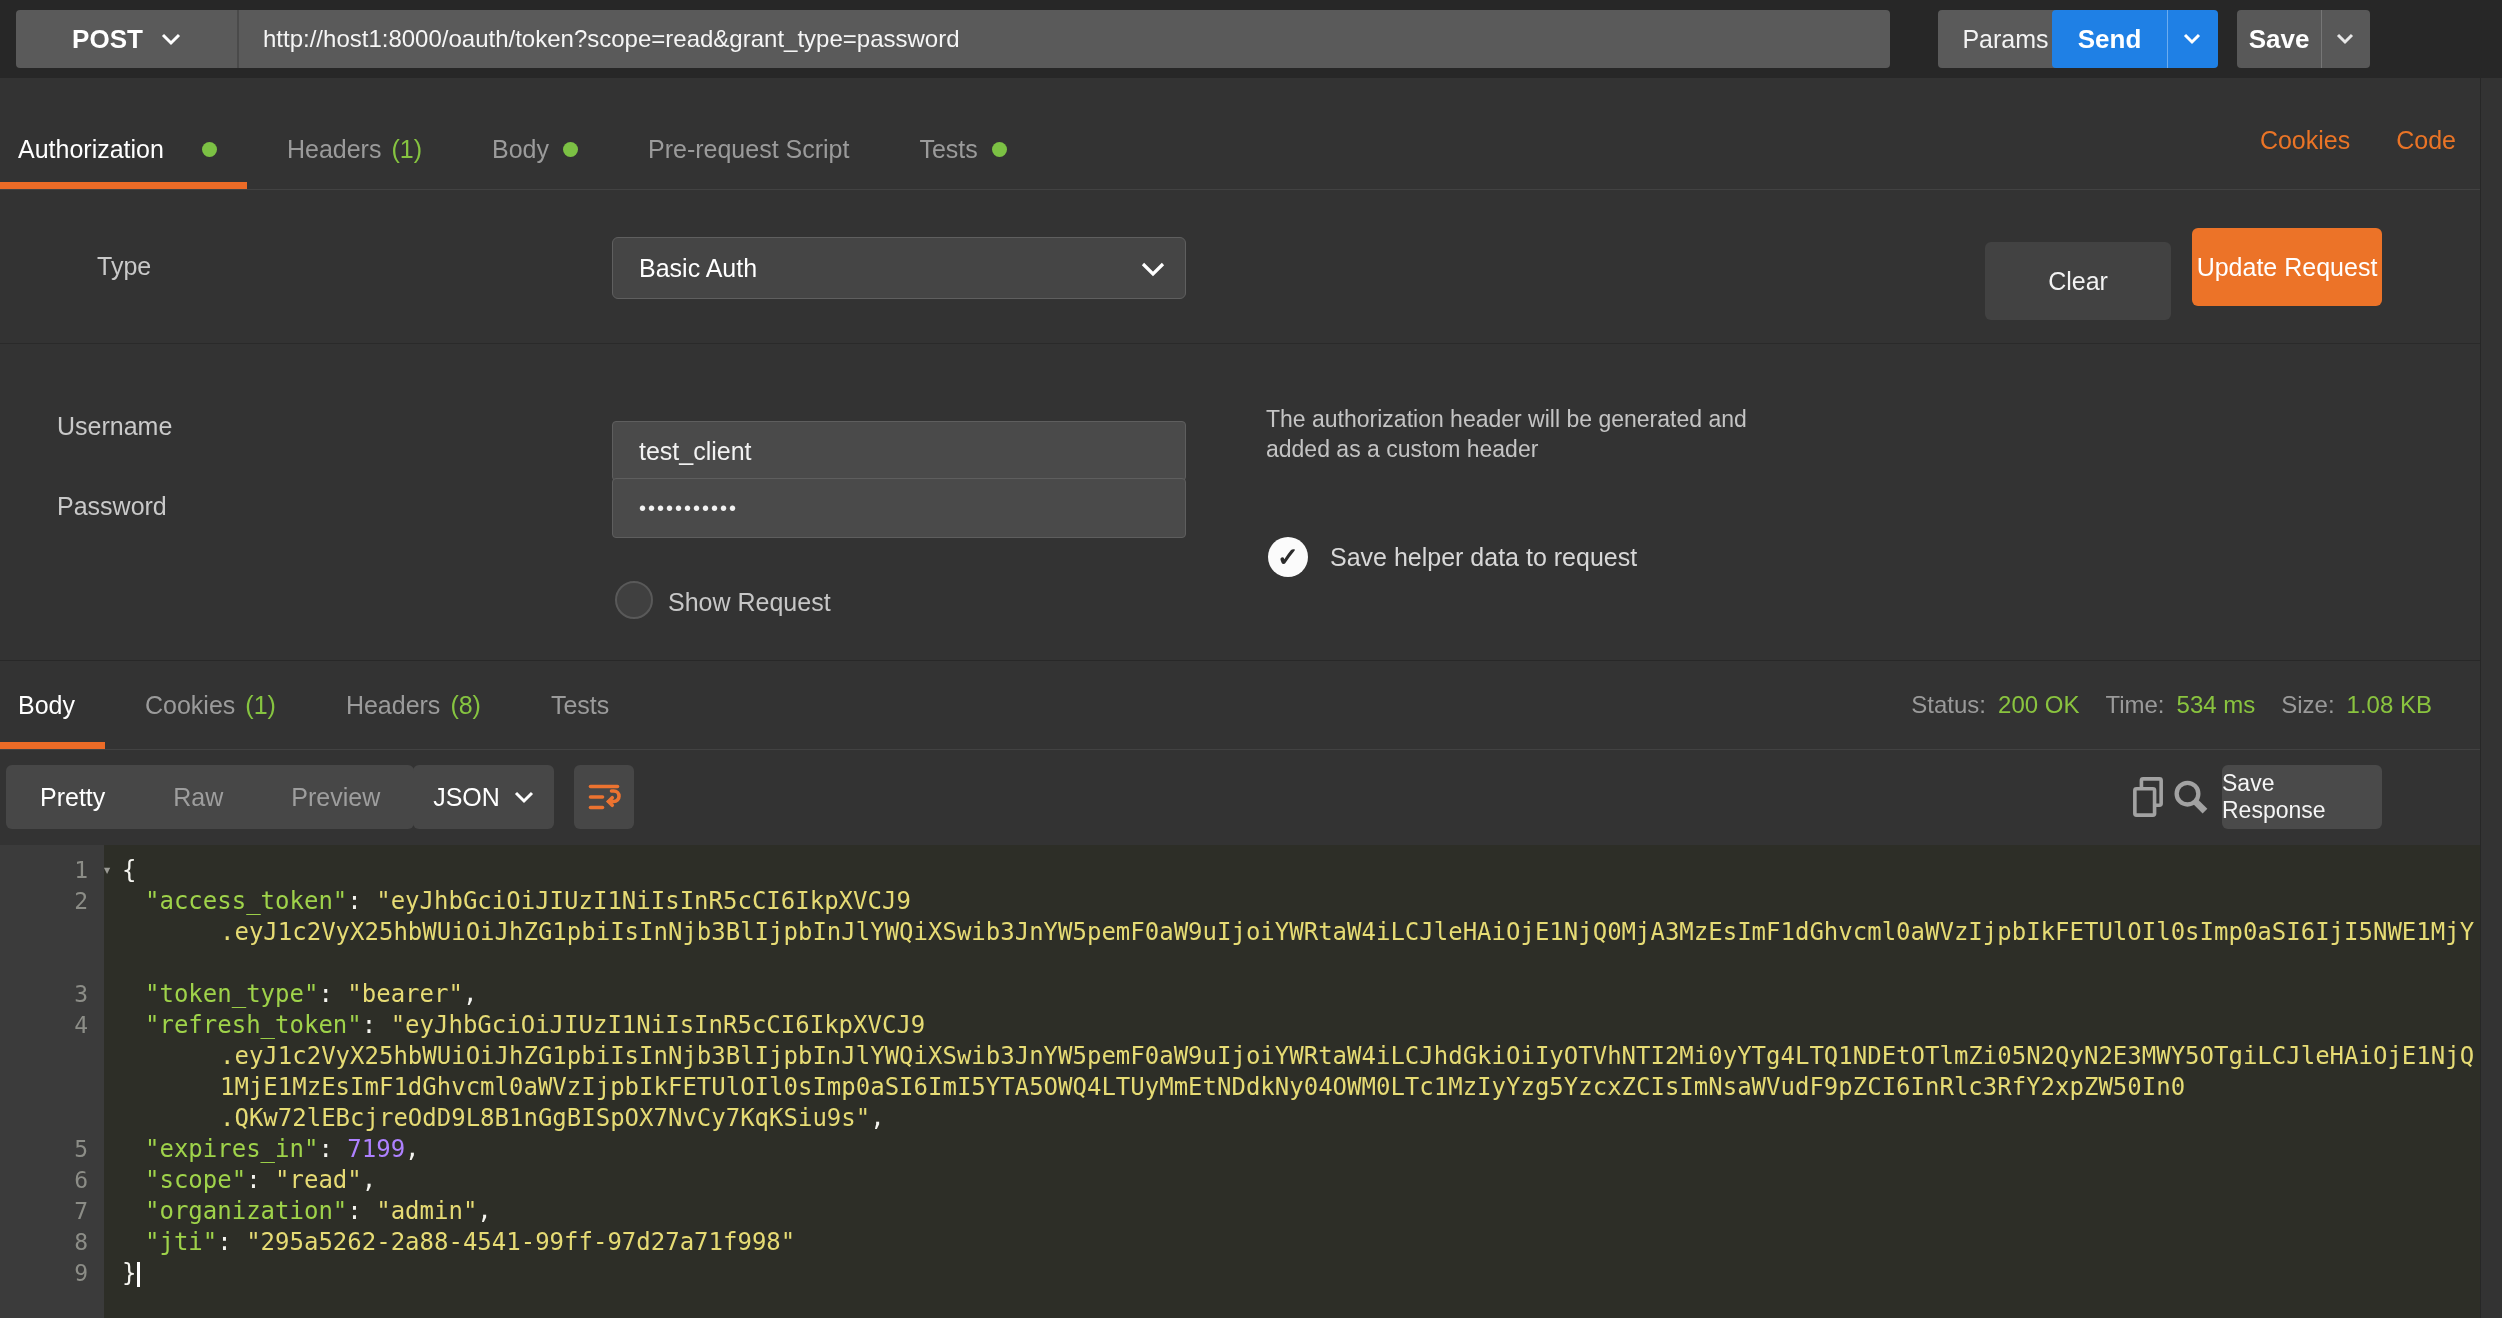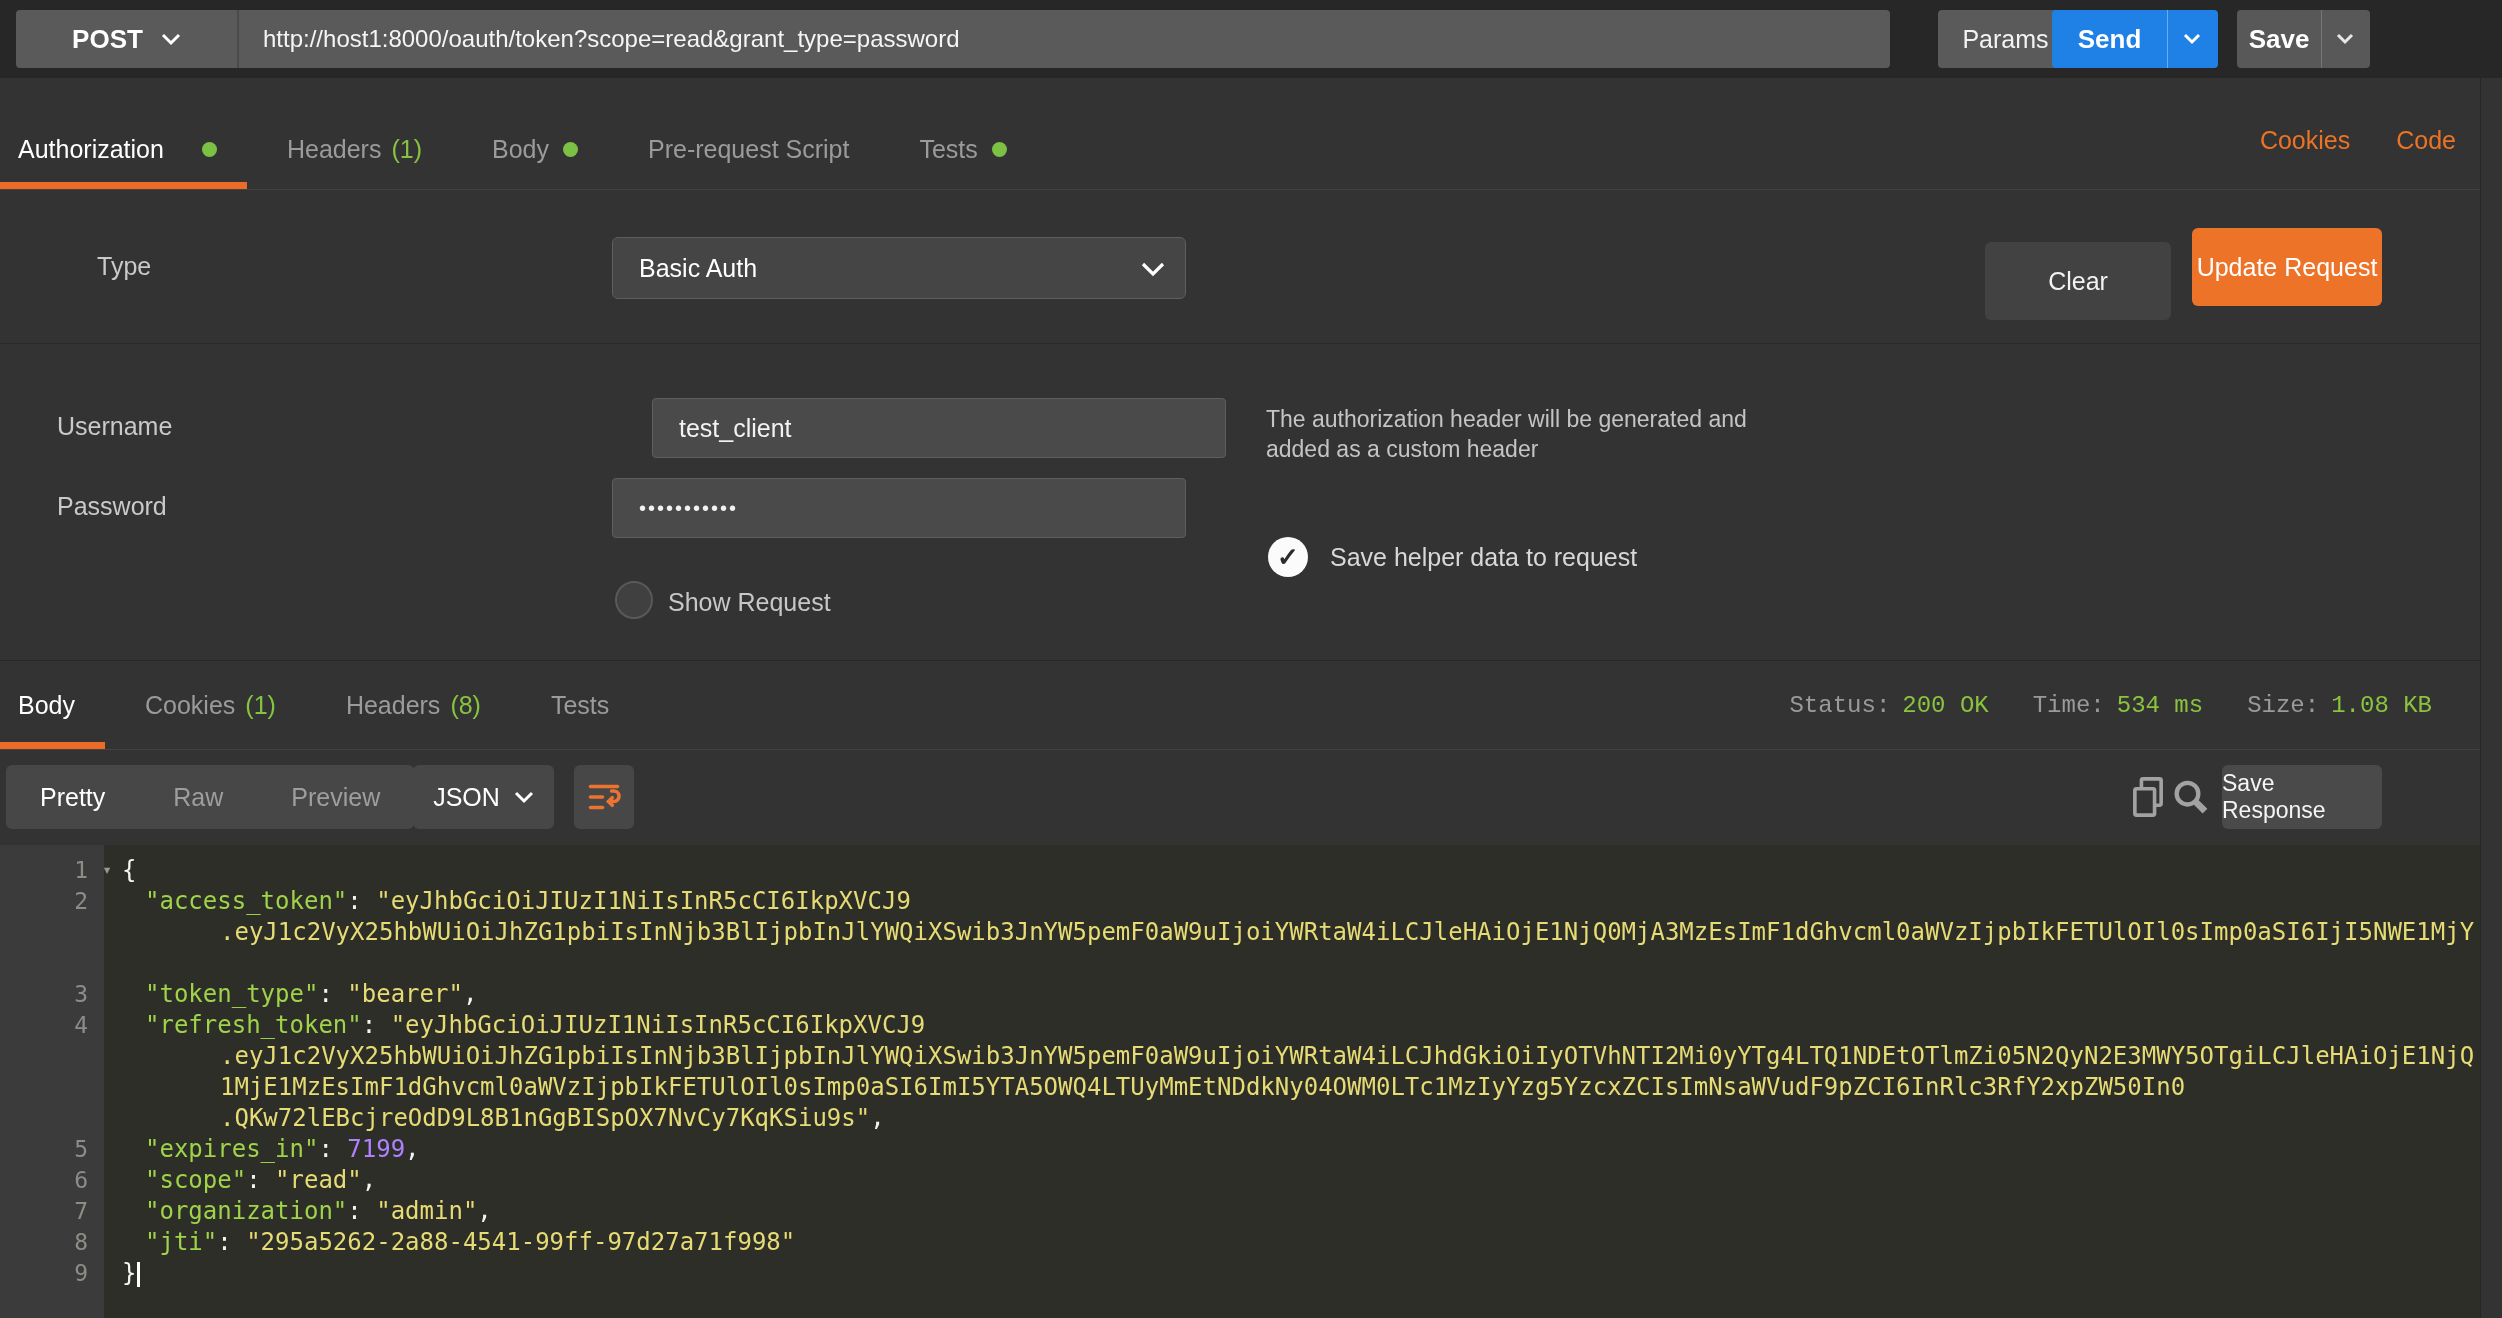--- a/index.html
+++ b/index.html
@@ -48,21 +48,21 @@
   .input{position:absolute;left:612px;width:574px;height:60px;background:#4a4a4a;border:1px solid #5e5e5e;border-radius:4px;
          box-sizing:border-box;display:flex;align-items:center;padding-left:26px;font-size:25px;color:#f2f2f2;cursor:text;}
   .radio{position:absolute;left:615px;top:581px;width:38px;height:38px;border-radius:50%;background:#404040;border:2px solid #595959;box-sizing:border-box;cursor:pointer;}
   .radiolabel{position:absolute;left:668px;top:588px;font-size:25px;color:#c7c7c7;}
   .helpnote{position:absolute;left:1266px;top:404px;width:530px;font-size:23px;line-height:30px;color:#c4c4c4;}
   .checkcircle{position:absolute;left:1268px;top:537px;width:40px;height:40px;border-radius:50%;background:#fbfbfb;
                display:flex;align-items:center;justify-content:center;font-size:26px;font-weight:bold;color:#2b2b2b;cursor:pointer;}
   .checklabel{position:absolute;left:1330px;top:543px;font-size:25px;color:#d8d8d8;}
 
   
-  .statusbar{position:absolute;right:70px;top:0;height:100%;display:flex;align-items:center;gap:44px;font-family:Liberation Mono, monospace;}
+  .statusbar{position:absolute;right:70px;top:0;height:100%;display:flex;align-items:center;gap:26px;}
   .statitem{display:flex;gap:12px;font-size:24px;}
   .statlabel{color:#9a9a9a;}
   .statvalue{color:#8ac43f;}
 
   
   .restools{position:absolute;left:0;top:750px;right:0;height:95px;}
   .segctl{position:absolute;left:6px;top:15px;height:64px;background:#474747;border-radius:6px;display:flex;align-items:center;}
   .vm{padding:0 34px;font-size:25px;color:#9e9e9e;cursor:pointer;}
   .vm.active{color:#ffffff;}
   .jsondd{position:absolute;left:413px;top:15px;width:141px;height:64px;background:#474747;border-radius:6px;
@@ -169,21 +169,21 @@
             <polyline points="2,3 12,13 22,3" fill="none" stroke="#ffffff" stroke-width="3.2"></polyline>
           </svg>
       </span>
     </div>
     <div class="clearbtn">Clear</div>
     <div class="updatebtn">Update Request</div>
   </div>
 
   <div>
     <span class="flabel" style="top:412px;">Username</span>
-    <div class="input" style="top:398px;margin-left:40px;">test_client</div>
+    <div class="input" style="top:421px;">test_client</div>
     <span class="flabel" style="top:492px;">Password</span>
     <div class="input" style="top:478px;letter-spacing:2px;font-size:20px;">•••••••••••</div>
     <div class="radio"></div>
     <span class="radiolabel">Show Request</span>
     <div class="helpnote">The authorization header will be generated and added as a custom header</div>
     <div class="checkcircle">
       <span>✓</span>
     </div>
     <span class="checklabel">Save helper data to request</span>
   </div>

